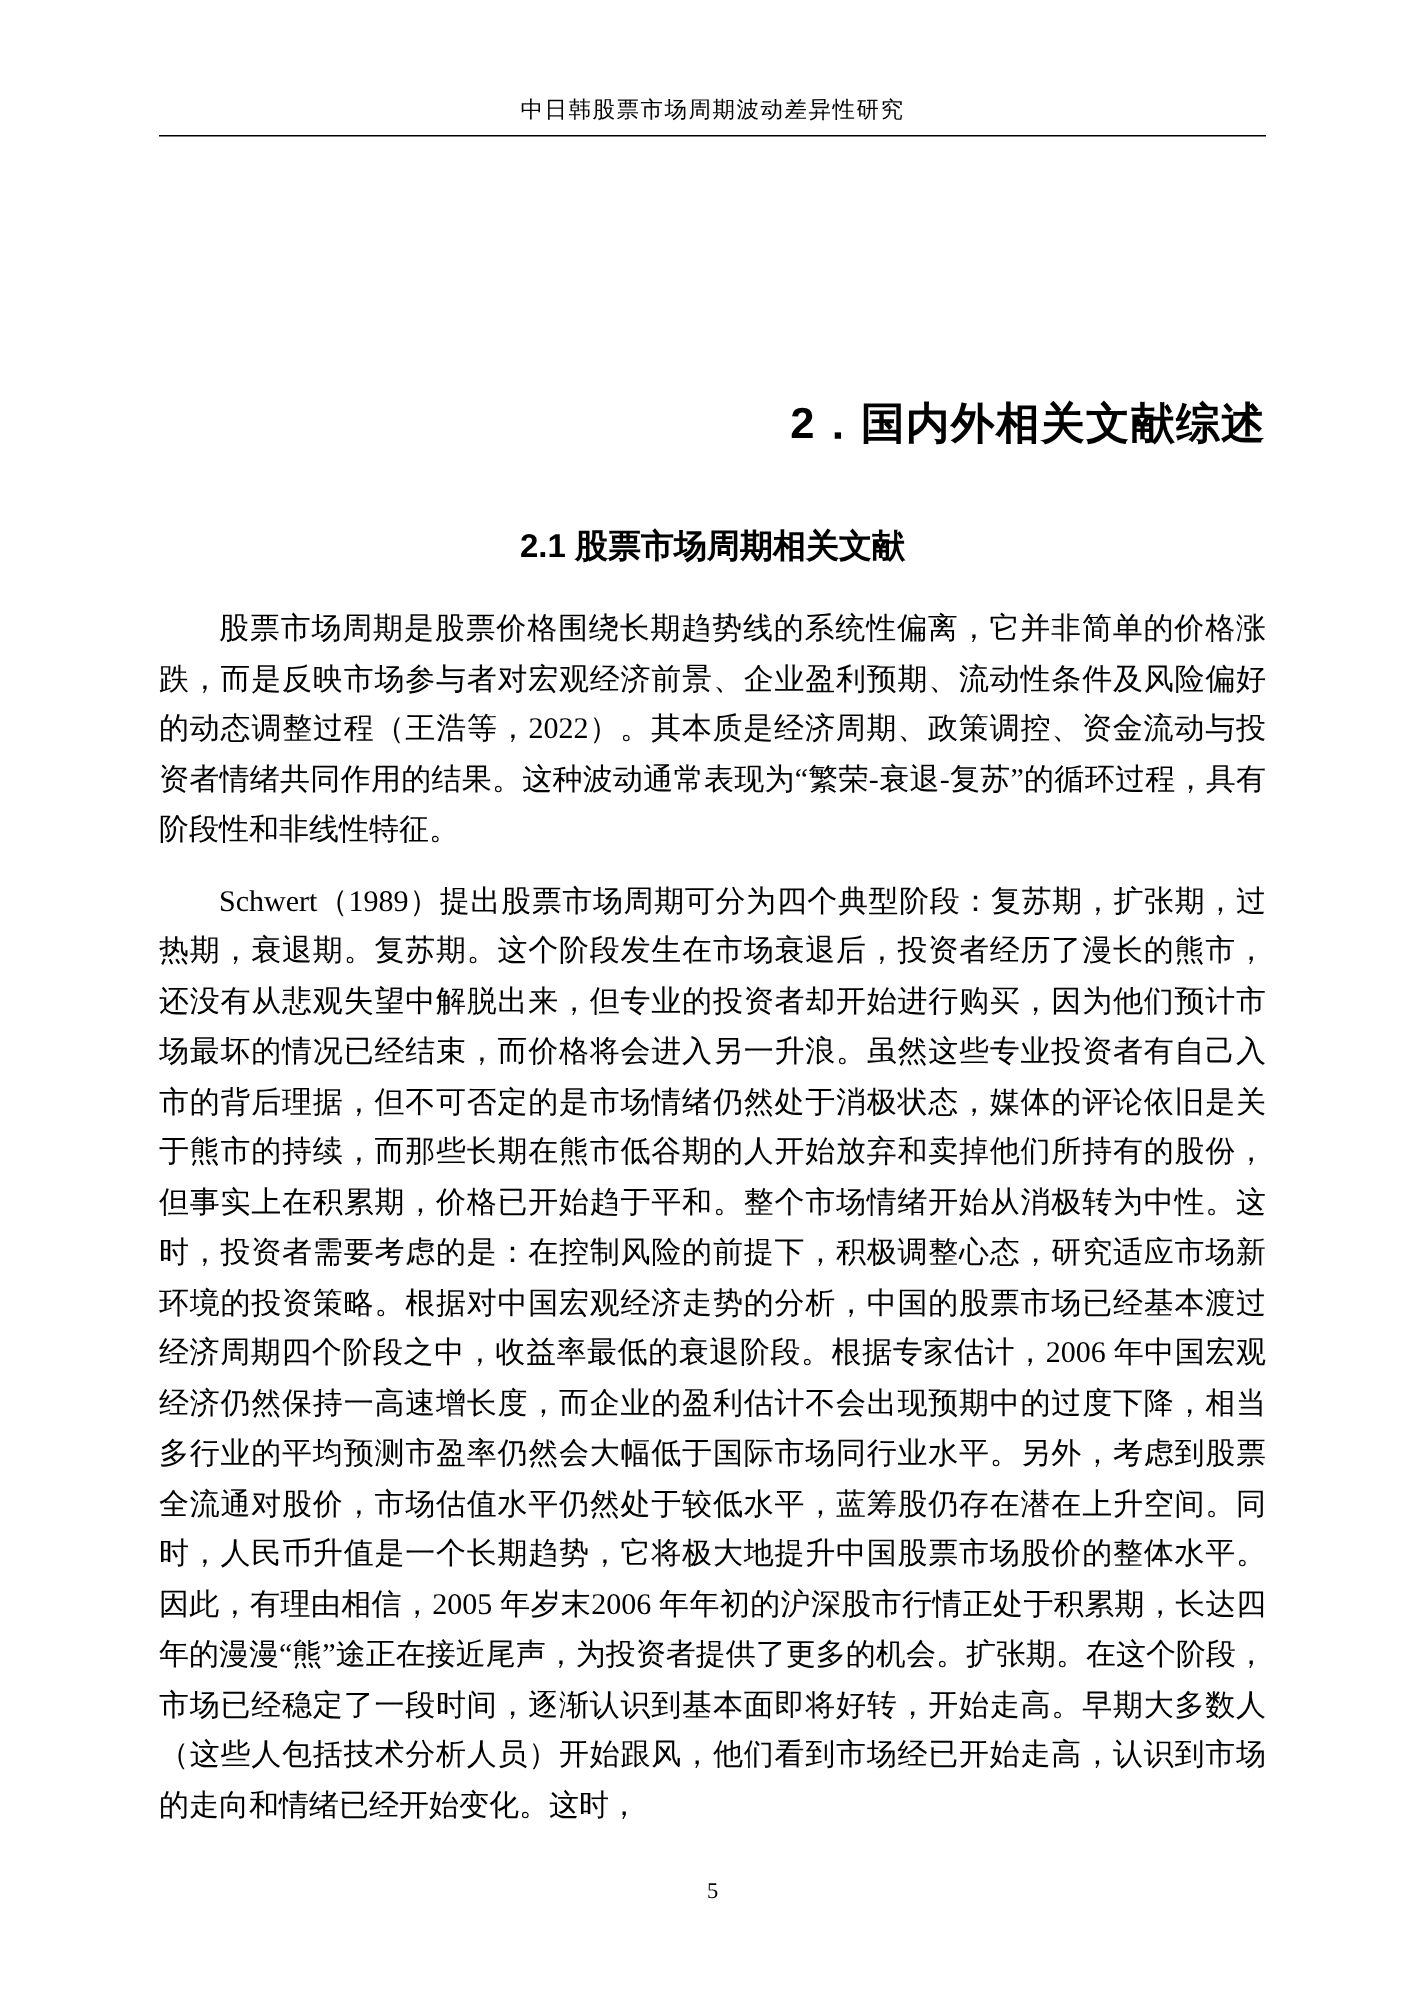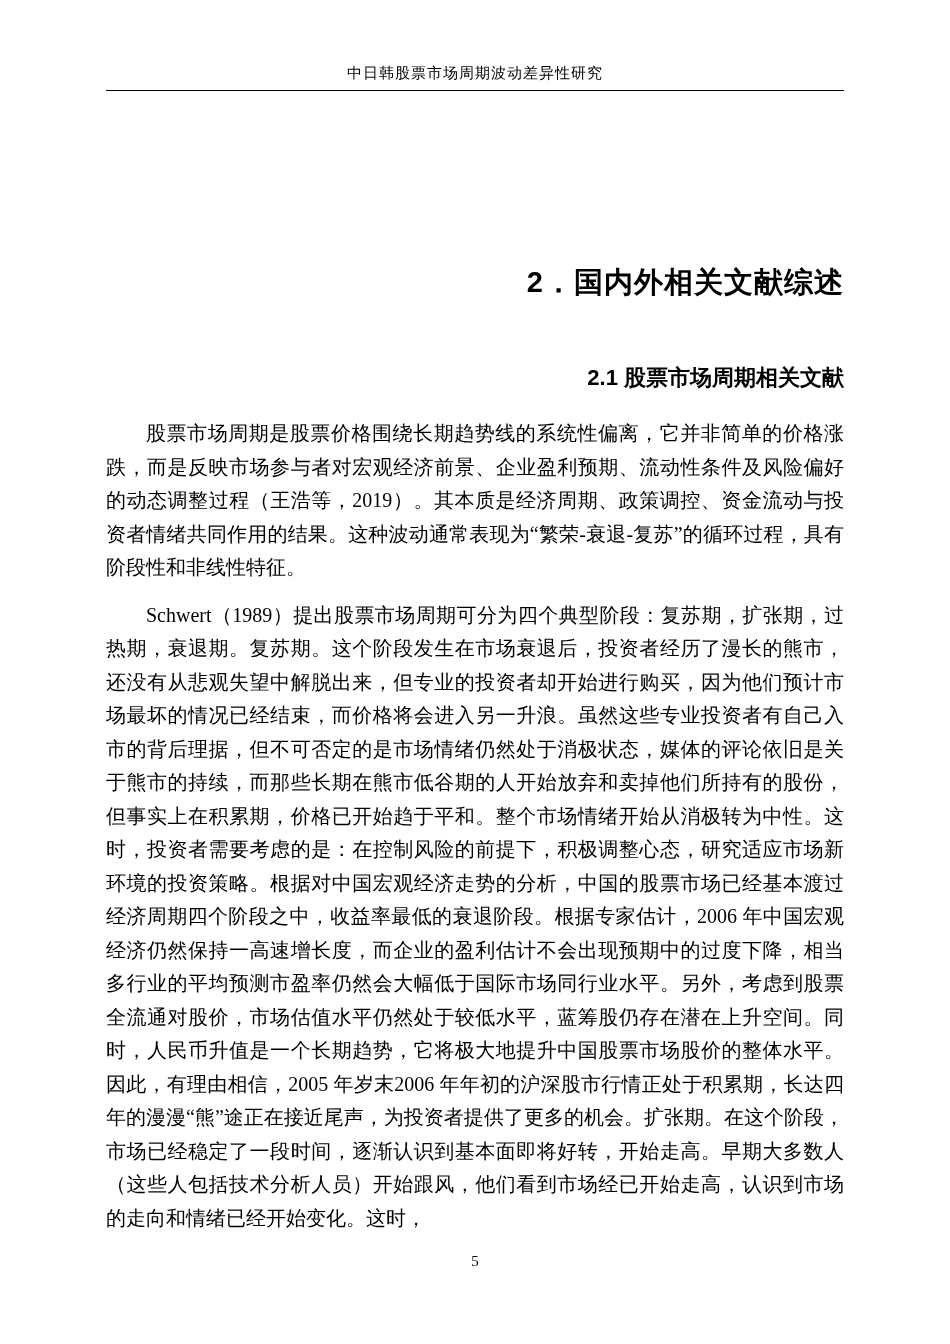--- a/index.html
+++ b/index.html
@@ -33,22 +33,22 @@
   }
   .chapter-title {
     margin: 172px 0 0 0;
     text-align: right;
     font-family: "Liberation Sans", "DejaVu Sans", sans-serif;
     font-weight: bold;
     font-size: 29px;
     letter-spacing: 1px;
   }
   .section-heading {
-    margin: 60px 0 0 0;
-    text-align: right;
+    margin: 46px 0 0 0;
+    text-align: center;
     font-family: "Liberation Sans", "DejaVu Sans", sans-serif;
     font-weight: bold;
     font-size: 22px;
   }
   .body-paragraph {
     margin: 24px 0 0 0;
     font-family: "Liberation Serif", "DejaVu Serif", serif;
     font-size: 20px;
     line-height: 33.5px;
     text-align: justify;
@@ -78,21 +78,21 @@
 
   <header class="page-header">
     <div class="running-head">中日韩股票市场周期波动差异性研究</div>
   </header>
 
   <main class="content">
     <h1 class="chapter-title">2．国内外相关文献综述</h1>
 
     <h2 class="section-heading">2.1 股票市场周期相关文献</h2>
 
-    <p class="body-paragraph">股票市场周期是股票价格围绕长期趋势线的系统性偏离，它并非简单的价格涨跌，而是反映市场参与者对宏观经济前景、企业盈利预期、流动性条件及风险偏好的动态调整过程（王浩等，2019）。其本质是经济周期、政策调控、资金流动与投资者情绪共同作用的结果。这种波动通常表现为“繁荣-衰退-复苏”的循环过程，具有阶段性和非线性特征。</p>
+    <p class="body-paragraph">股票市场周期是股票价格围绕长期趋势线的系统性偏离，它并非简单的价格涨跌，而是反映市场参与者对宏观经济前景、企业盈利预期、流动性条件及风险偏好的动态调整过程（王浩等，2022）。其本质是经济周期、政策调控、资金流动与投资者情绪共同作用的结果。这种波动通常表现为“繁荣-衰退-复苏”的循环过程，具有阶段性和非线性特征。</p>
 
     <p class="body-paragraph">Schwert（1989）提出股票市场周期可分为四个典型阶段：复苏期，扩张期，过热期，衰退期。复苏期。这个阶段发生在市场衰退后，投资者经历了漫长的熊市，还没有从悲观失望中解脱出来，但专业的投资者却开始进行购买，因为他们预计市场最坏的情况已经结束，而价格将会进入另一升浪。虽然这些专业投资者有自己入市的背后理据，但不可否定的是市场情绪仍然处于消极状态，媒体的评论依旧是关于熊市的持续，而那些长期在熊市低谷期的人开始放弃和卖掉他们所持有的股份，但事实上在积累期，价格已开始趋于平和。整个市场情绪开始从消极转为中性。这时，投资者需要考虑的是：在控制风险的前提下，积极调整心态，研究适应市场新环境的投资策略。根据对中国宏观经济走势的分析，中国的股票市场已经基本渡过经济周期四个阶段之中，收益率最低的衰退阶段。根据专家估计，2006 年中国宏观经济仍然保持一高速增长度，而企业的盈利估计不会出现预期中的过度下降，相当多行业的平均预测市盈率仍然会大幅低于国际市场同行业水平。另外，考虑到股票全流通对股价，市场估值水平仍然处于较低水平，蓝筹股仍存在潜在上升空间。同时，人民币升值是一个长期趋势，它将极大地提升中国股票市场股价的整体水平。因此，有理由相信，2005 年岁末2006 年年初的沪深股市行情正处于积累期，长达四年的漫漫“熊”途正在接近尾声，为投资者提供了更多的机会。扩张期。在这个阶段，市场已经稳定了一段时间，逐渐认识到基本面即将好转，开始走高。早期大多数人（这些人包括技术分析人员）开始跟风，他们看到市场经已开始走高，认识到市场的走向和情绪已经开始变化。这时，</p>
   </main>
 
   <footer class="page-footer">
     <div class="page-number">5</div>
   </footer>
 
 </div>
 

